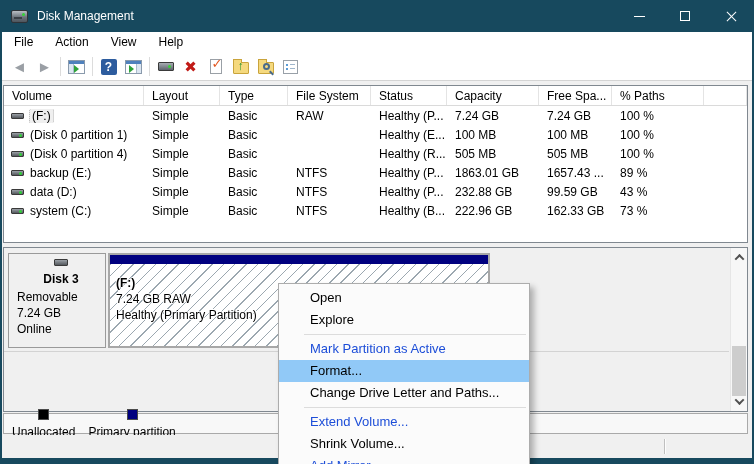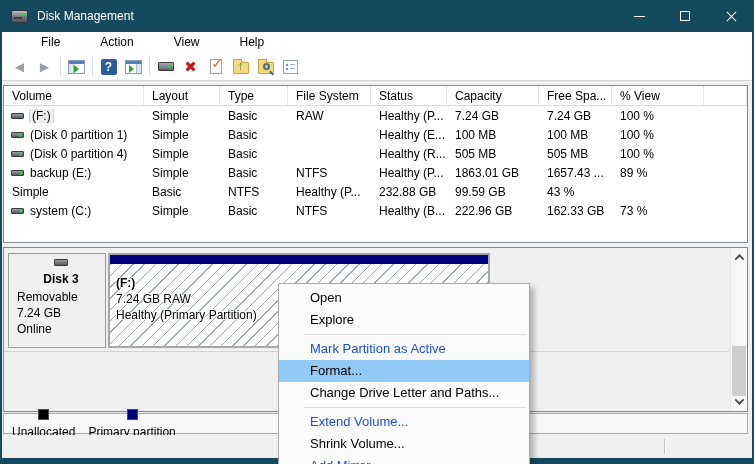--- a/index.html
+++ b/index.html
@@ -21,21 +21,21 @@
   .caption{margin-left:auto;display:flex;height:32px;}
   .cap{width:46px;height:32px;display:flex;align-items:center;justify-content:center;}
   .min-g{width:11px;height:1px;background:#fff;}
   .max-g{width:10px;height:10px;border:1px solid #fff;}
   .close-g{position:relative;width:13px;height:13px;}
   .close-g i{position:absolute;left:0;top:6px;width:13px;height:1px;background:#fff;display:block;}
   .close-g i:first-child{transform:rotate(45deg);} .close-g i:last-child{transform:rotate(-45deg);}
 
   
   .menubar{position:absolute;top:32px;left:0;right:0;height:21px;background:#fff;display:flex;align-items:center;padding-left:1px;}
-  .menu-item{padding:0 2px;height:21px;line-height:21px;margin-left:36px;}
+  .menu-item{padding:0 11px;height:21px;line-height:21px;}
   .toolbar{position:absolute;top:53px;left:0;right:0;height:28px;background:#fff;
     border-bottom:1px solid #d4d4d4;display:flex;align-items:center;padding-left:5px;}
   .tb-btn{width:25px;height:24px;display:flex;align-items:center;justify-content:center;}
   .tb-sep{width:1px;height:19px;background:#dcdcdc;margin:0 3px;}
   .nav-glyph{font-size:15px;color:#9a9fa5;line-height:1;}
   .win-ico{width:17px;height:14px;background:#fff;border:1px solid #8a9aac;position:relative;}
   .win-ico .bar{position:absolute;top:0;left:0;right:0;height:3px;background:#4f81bd;}
   .win-ico .pane{position:absolute;left:0;top:3px;bottom:0;width:5px;background:#dce6f1;border-right:1px solid #aabccc;}
   .win-ico .tri{position:absolute;width:0;height:0;border-left:5px solid #2fa33a;
     border-top:4px solid transparent;border-bottom:4px solid transparent;top:4px;}
@@ -203,21 +203,21 @@
 
     <div class="vol-panel">
       <div class="vgrid vol-header">
         <div class="hc">Volume</div>
         <div class="hc">Layout</div>
         <div class="hc">Type</div>
         <div class="hc">File System</div>
         <div class="hc">Status</div>
         <div class="hc">Capacity</div>
         <div class="hc">Free Spa...</div>
-        <div class="hc">% View</div>
+        <div class="hc">% Paths</div>
         <div class="hc"></div>
       </div>
 
       <div class="vgrid vol-row">
         <div class="vc vol">
             <span class="vol-ico"></span>
             <span class="sel">(F:)</span>
           </div>
         <div class="vc">Simple</div>
         <div class="vc">Basic</div>
@@ -268,20 +268,24 @@
         <div class="vc">Basic</div>
         <div class="vc">NTFS</div>
         <div class="vc">Healthy (P...</div>
         <div class="vc">1863.01 GB</div>
         <div class="vc">1657.43 ...</div>
         <div class="vc">89 %</div>
         <div class="vc"></div>
       </div>
 
       <div class="vgrid vol-row">
+        <div class="vc vol">
+            <span class="vol-ico led"></span>
+            <span>data (D:)</span>
+          </div>
         <div class="vc">Simple</div>
         <div class="vc">Basic</div>
         <div class="vc">NTFS</div>
         <div class="vc">Healthy (P...</div>
         <div class="vc">232.88 GB</div>
         <div class="vc">99.59 GB</div>
         <div class="vc">43 %</div>
         <div class="vc"></div>
       </div>
 

